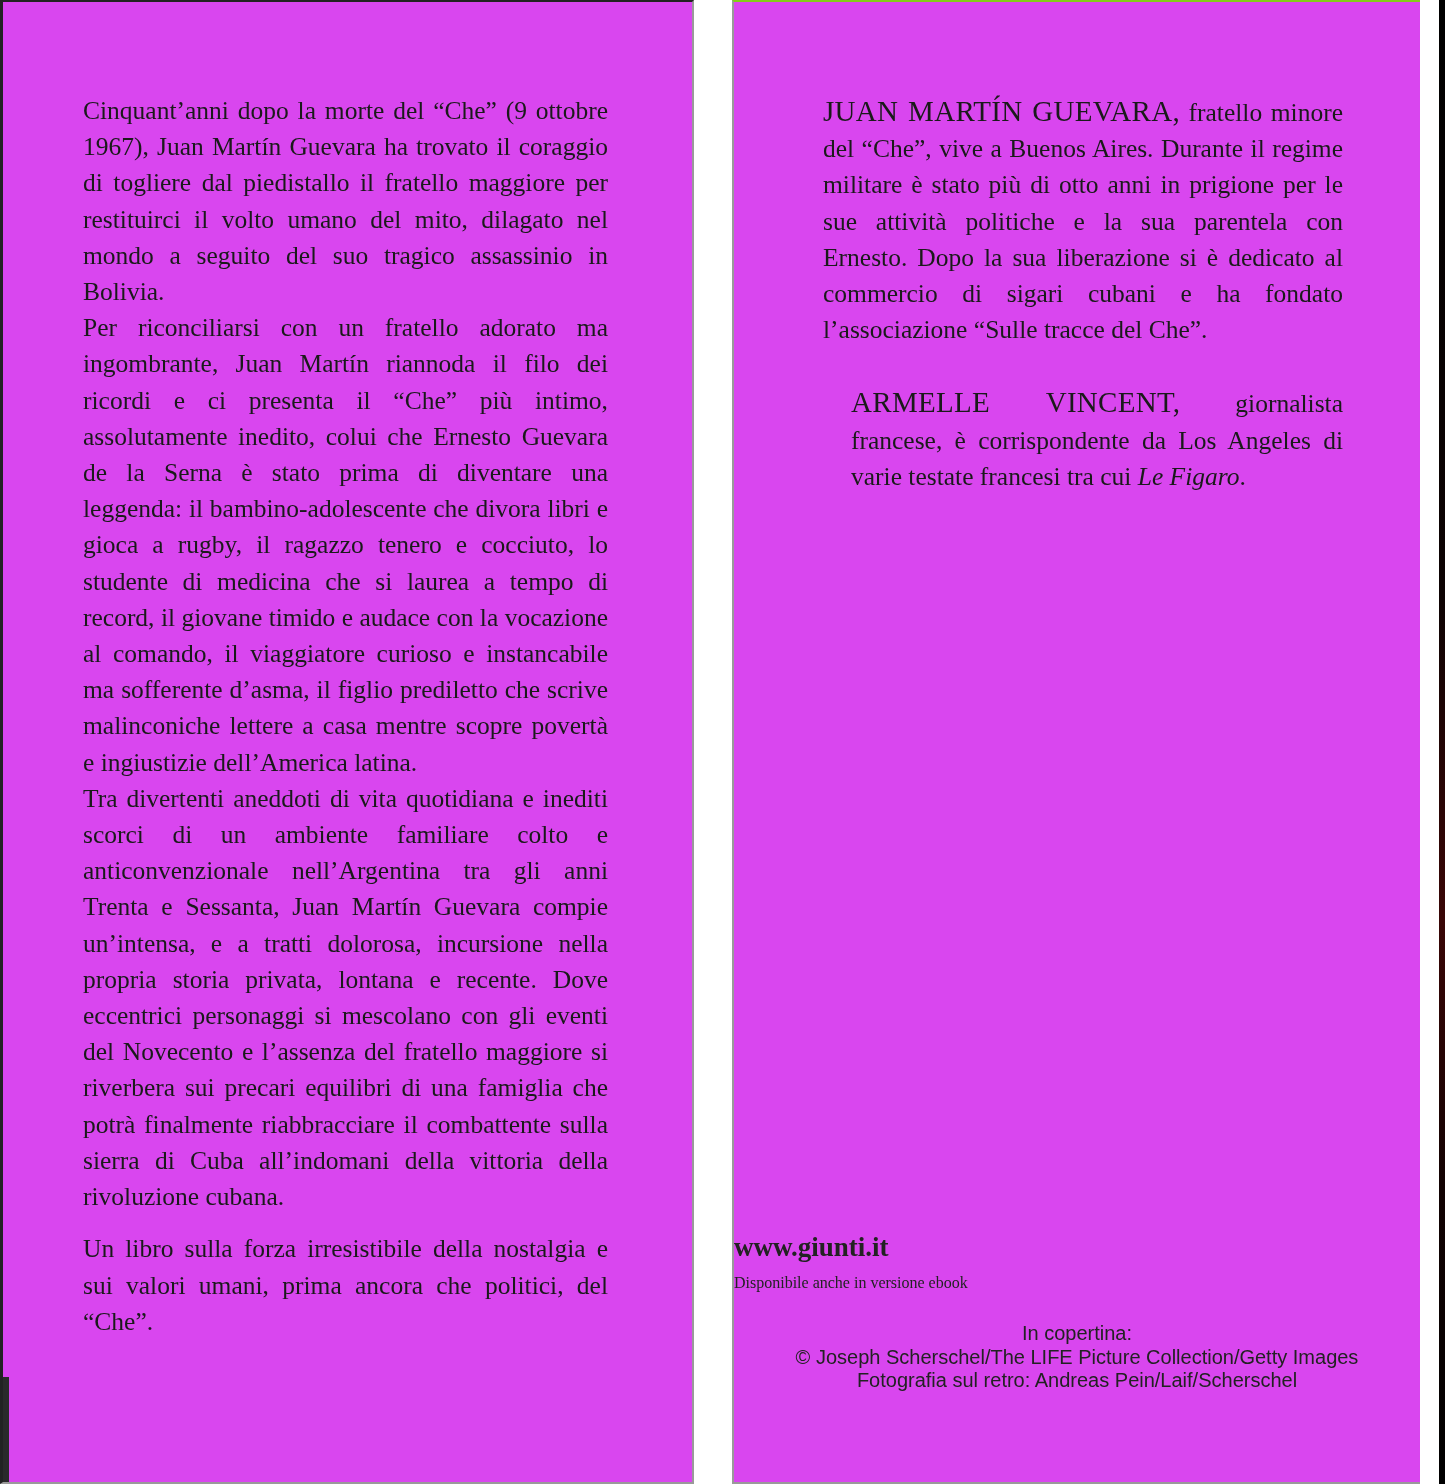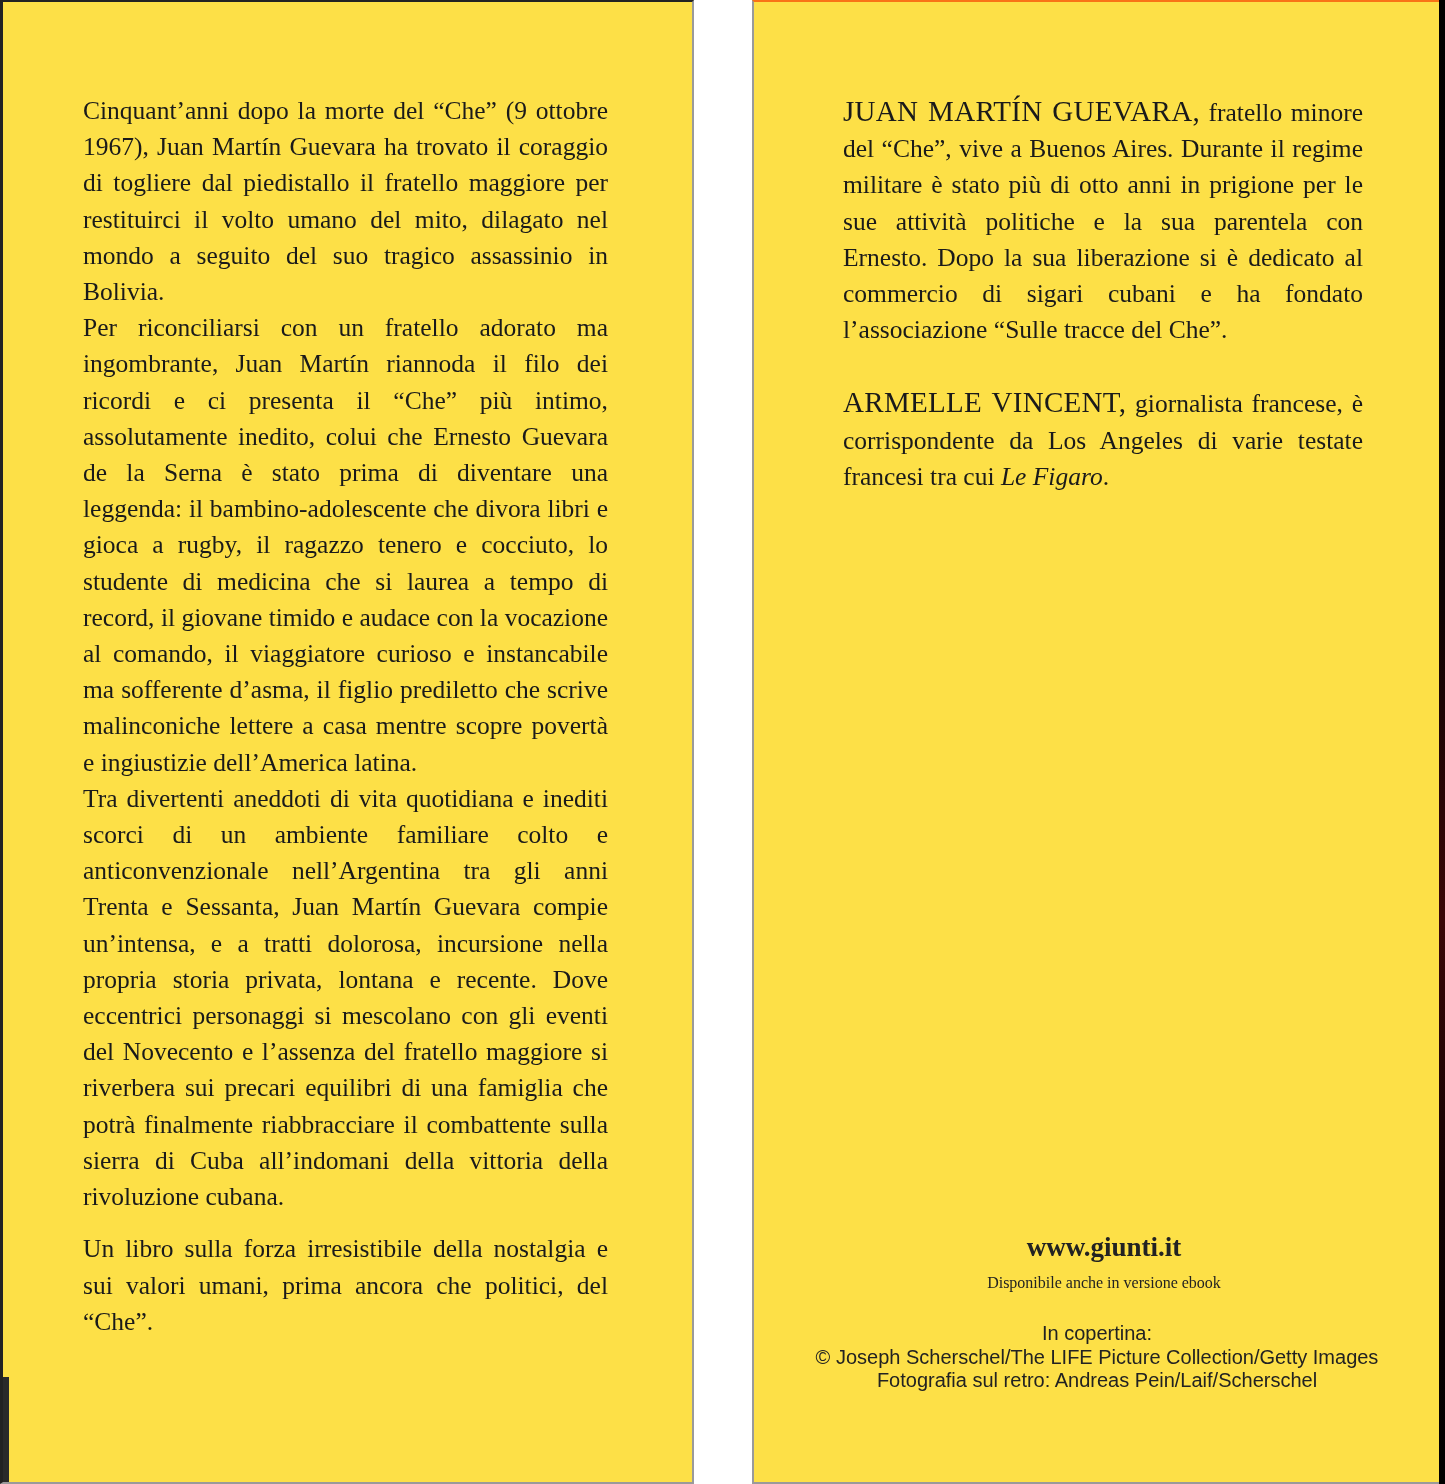--- a/index.html
+++ b/index.html
@@ -3,33 +3,33 @@
 <meta charset="utf-8">
 <style>
   html, body { margin: 0; padding: 0; }
   body {
     width: 1445px; height: 1484px; position: relative; overflow: hidden;
     background: #ffffff;
     font-family: "Liberation Serif", "DejaVu Serif", serif;
     color: #1a1a1a;
   }
   .panel {
-    position: absolute; top: 0; height: 1484px; background: #fde047;
+    position: absolute; top: 0; height: 1484px; background: #d946ef;
     box-sizing: border-box;
   }
   #left-panel {
     left: 0; width: 694px;
     border-top: 2px solid #222;
     border-left: 3px solid #222;
     border-right: 2px solid #9a9a9a;
     border-bottom: 2px solid #9a9a9a;
   }
   #right-panel {
-    left: 752px; width: 688px;
-    border-top: 2px solid #f97316;
+    left: 732px; width: 688px;
+    border-top: 2px solid #84cc16;
     border-left: 2px solid #9a9a9a;
     border-bottom: 2px solid #9a9a9a;
   }
   #edge-strip {
     position: absolute; top: 0; right: 0; width: 6px; height: 1484px;
     background: linear-gradient(to bottom, #000 0%, #0d0303 40%, #3a0606 62%, #120202 80%, #000 100%);
   }
   #left-photo-sliver {
     position: absolute; left: 0; top: 1375px; width: 6px; height: 105px;
     background: #2a2a2a;
@@ -37,24 +37,24 @@
   .text-col {
     position: absolute;
     font-size: 25.5px; line-height: 36.2px;
     text-align: justify; hyphens: manual;
   }
   #left-text { left: 80px; top: 91px; width: 525px; }
   #left-text p { margin: 0; }
   #left-text p.spaced { margin-top: 16px; }
   #right-text { left: 89px; top: 91px; width: 520px; }
   #right-text p { margin: 0; }
-  #right-text p + p { margin-top: 36px; }
+  #right-text p + p { margin-top: 36px; margin-left: 28px; }
   .author-name { font-size: 29px; letter-spacing: 0.3px; }
   .footer-block {
-    position: absolute; left: 0; width: 100%; text-align: center; padding-left: 7px;
+    position: absolute; left: 0; width: 100%; 
   }
   #site-url { top: 1227px; font-size: 27px; line-height: 36px; font-weight: bold; color: #222; }
   #ebook-note { top: 1263px; font-size: 16px; line-height: 36px; color: #222; }
   .credits {
     position: absolute; left: 0; width: 100%; text-align: center;
     font-family: "Liberation Sans", "DejaVu Sans", sans-serif;
     font-size: 20px; line-height: 23.5px; color: #222;
     top: 1320px;
   }
 </style>

